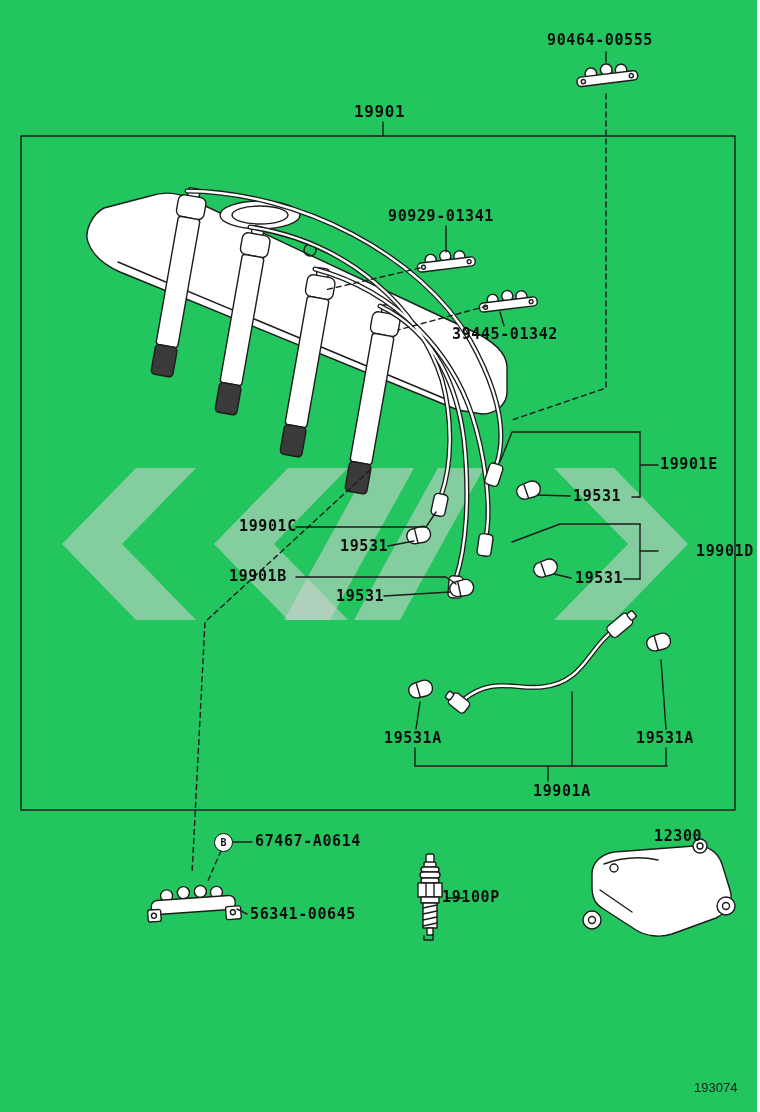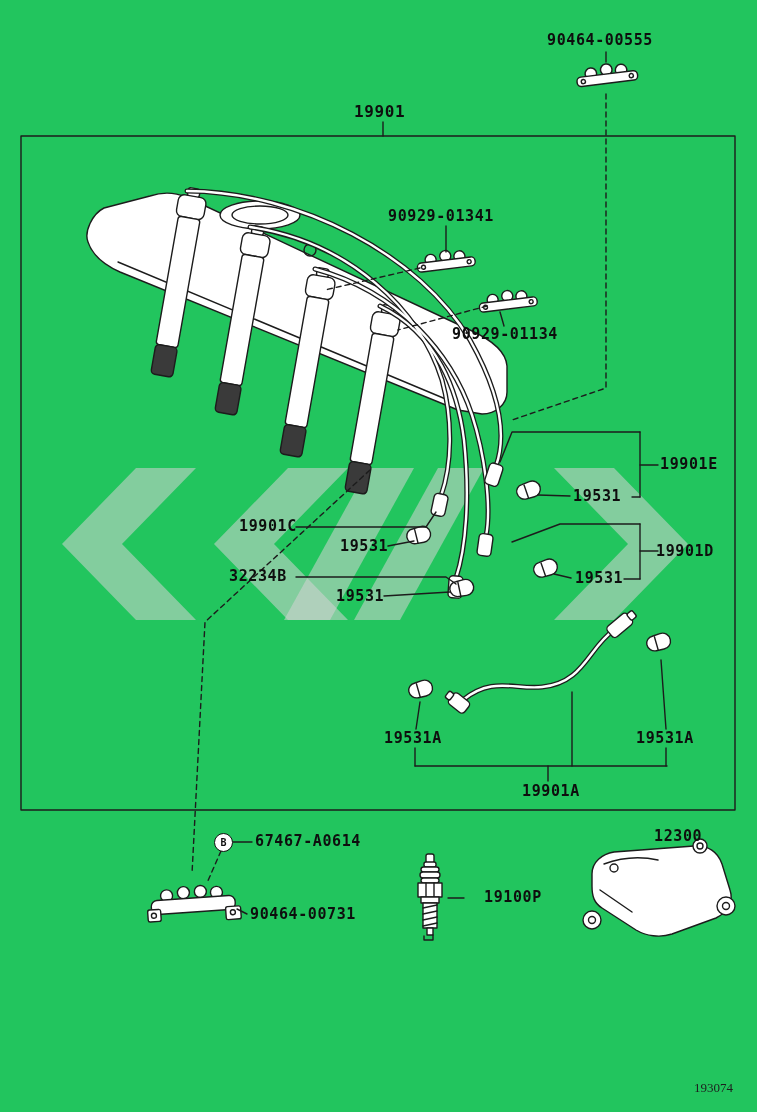--- a/index.html
+++ b/index.html
@@ -5,21 +5,21 @@
   html,body{margin:0;padding:0;background:#ffffff;}
   .page{position:relative;width:757px;height:1112px;background:#22c55e;overflow:hidden;
         font-family:"DejaVu Sans Mono", monospace;}
   svg.art{position:absolute;left:0;top:0;width:760px;height:1112px;}
   .callout{position:absolute;font-weight:bold;font-size:15px;line-height:15px;
            letter-spacing:.6px;color:#0e0e0e;white-space:nowrap;}
   .callout--lg{font-size:16px;line-height:16px;text-align:center;}
   .b-marker{position:absolute;width:17px;height:17px;border:1.5px solid #111;border-radius:50%;
             display:flex;align-items:center;justify-content:center;
             font-size:10px;font-weight:bold;color:#111;background:#fff;}
-  .pagenum{position:absolute;font-family:Liberation Serif, serif;font-size:13px;color:#1e1e1e;}
+  .pagenum{position:absolute;font-family:Liberation Sans, sans-serif;font-size:13px;color:#1e1e1e;}
   
   .fw{fill:#ffffff;stroke:#1c1c1c;stroke-width:1.4;stroke-linejoin:round;}
   .ln{fill:none;stroke:#1c1c1c;stroke-width:1.4;stroke-linecap:round;stroke-linejoin:round;}
   .dash{stroke-dasharray:5 4;}
   .wo{fill:none;stroke:#1c1c1c;stroke-width:5;stroke-linecap:round;}
   .wi{fill:none;stroke:#ffffff;stroke-width:2.4;stroke-linecap:round;}
   .dark{fill:#3a3a3a;stroke:#1c1c1c;stroke-width:1.4;}
   .wm{fill:#d4d4d4;opacity:.55;}
 </style>
 </head>
@@ -214,35 +214,35 @@
 
       <path class="ln" d="M233,842 H252"></path>
       <path class="ln" d="M247,914 L237,909"></path>
       <path class="ln" d="M464,898 L448,898"></path>
     </g>
   </svg>
 
   <div class="callout" style="left:547px;top:33px">90464-00555</div>
   <div class="callout callout--lg" style="left:354px;top:104px">19901</div>
   <div class="callout" style="left:388px;top:209px">90929-01341</div>
-  <div class="callout" style="left:452px;top:327px">90929-01134</div>
+  <div class="callout" style="left:452px;top:327px">39445-01342</div>
 
   <div class="callout" style="left:660px;top:457px">19901E</div>
   <div class="callout" style="left:573px;top:489px">19531</div>
   <div class="callout" style="left:239px;top:519px">19901C</div>
   <div class="callout" style="left:340px;top:539px">19531</div>
-  <div class="callout" style="left:656px;top:544px">19901D</div>
+  <div class="callout" style="left:696px;top:544px">19901D</div>
   <div class="callout" style="left:575px;top:571px">19531</div>
-  <div class="callout" style="left:229px;top:569px">32234B</div>
+  <div class="callout" style="left:229px;top:569px">19901B</div>
   <div class="callout" style="left:336px;top:589px">19531</div>
 
   <div class="callout" style="left:384px;top:731px">19531A</div>
   <div class="callout" style="left:636px;top:731px">19531A</div>
-  <div class="callout" style="left:522px;top:784px">19901A</div>
+  <div class="callout" style="left:533px;top:784px">19901A</div>
 
   <div class="b-marker" style="left:214px;top:833px">B</div>
   <div class="callout" style="left:255px;top:834px">67467-A0614</div>
-  <div class="callout" style="left:250px;top:907px">90464-00731</div>
-  <div class="callout" style="left:484px;top:890px">19100P</div>
+  <div class="callout" style="left:250px;top:907px">56341-00645</div>
+  <div class="callout" style="left:442px;top:890px">19100P</div>
   <div class="callout" style="left:654px;top:829px">12300</div>
 
   <div class="pagenum" style="left:694px;top:1080px">193074</div>
 </div>
 
 </body></html>

